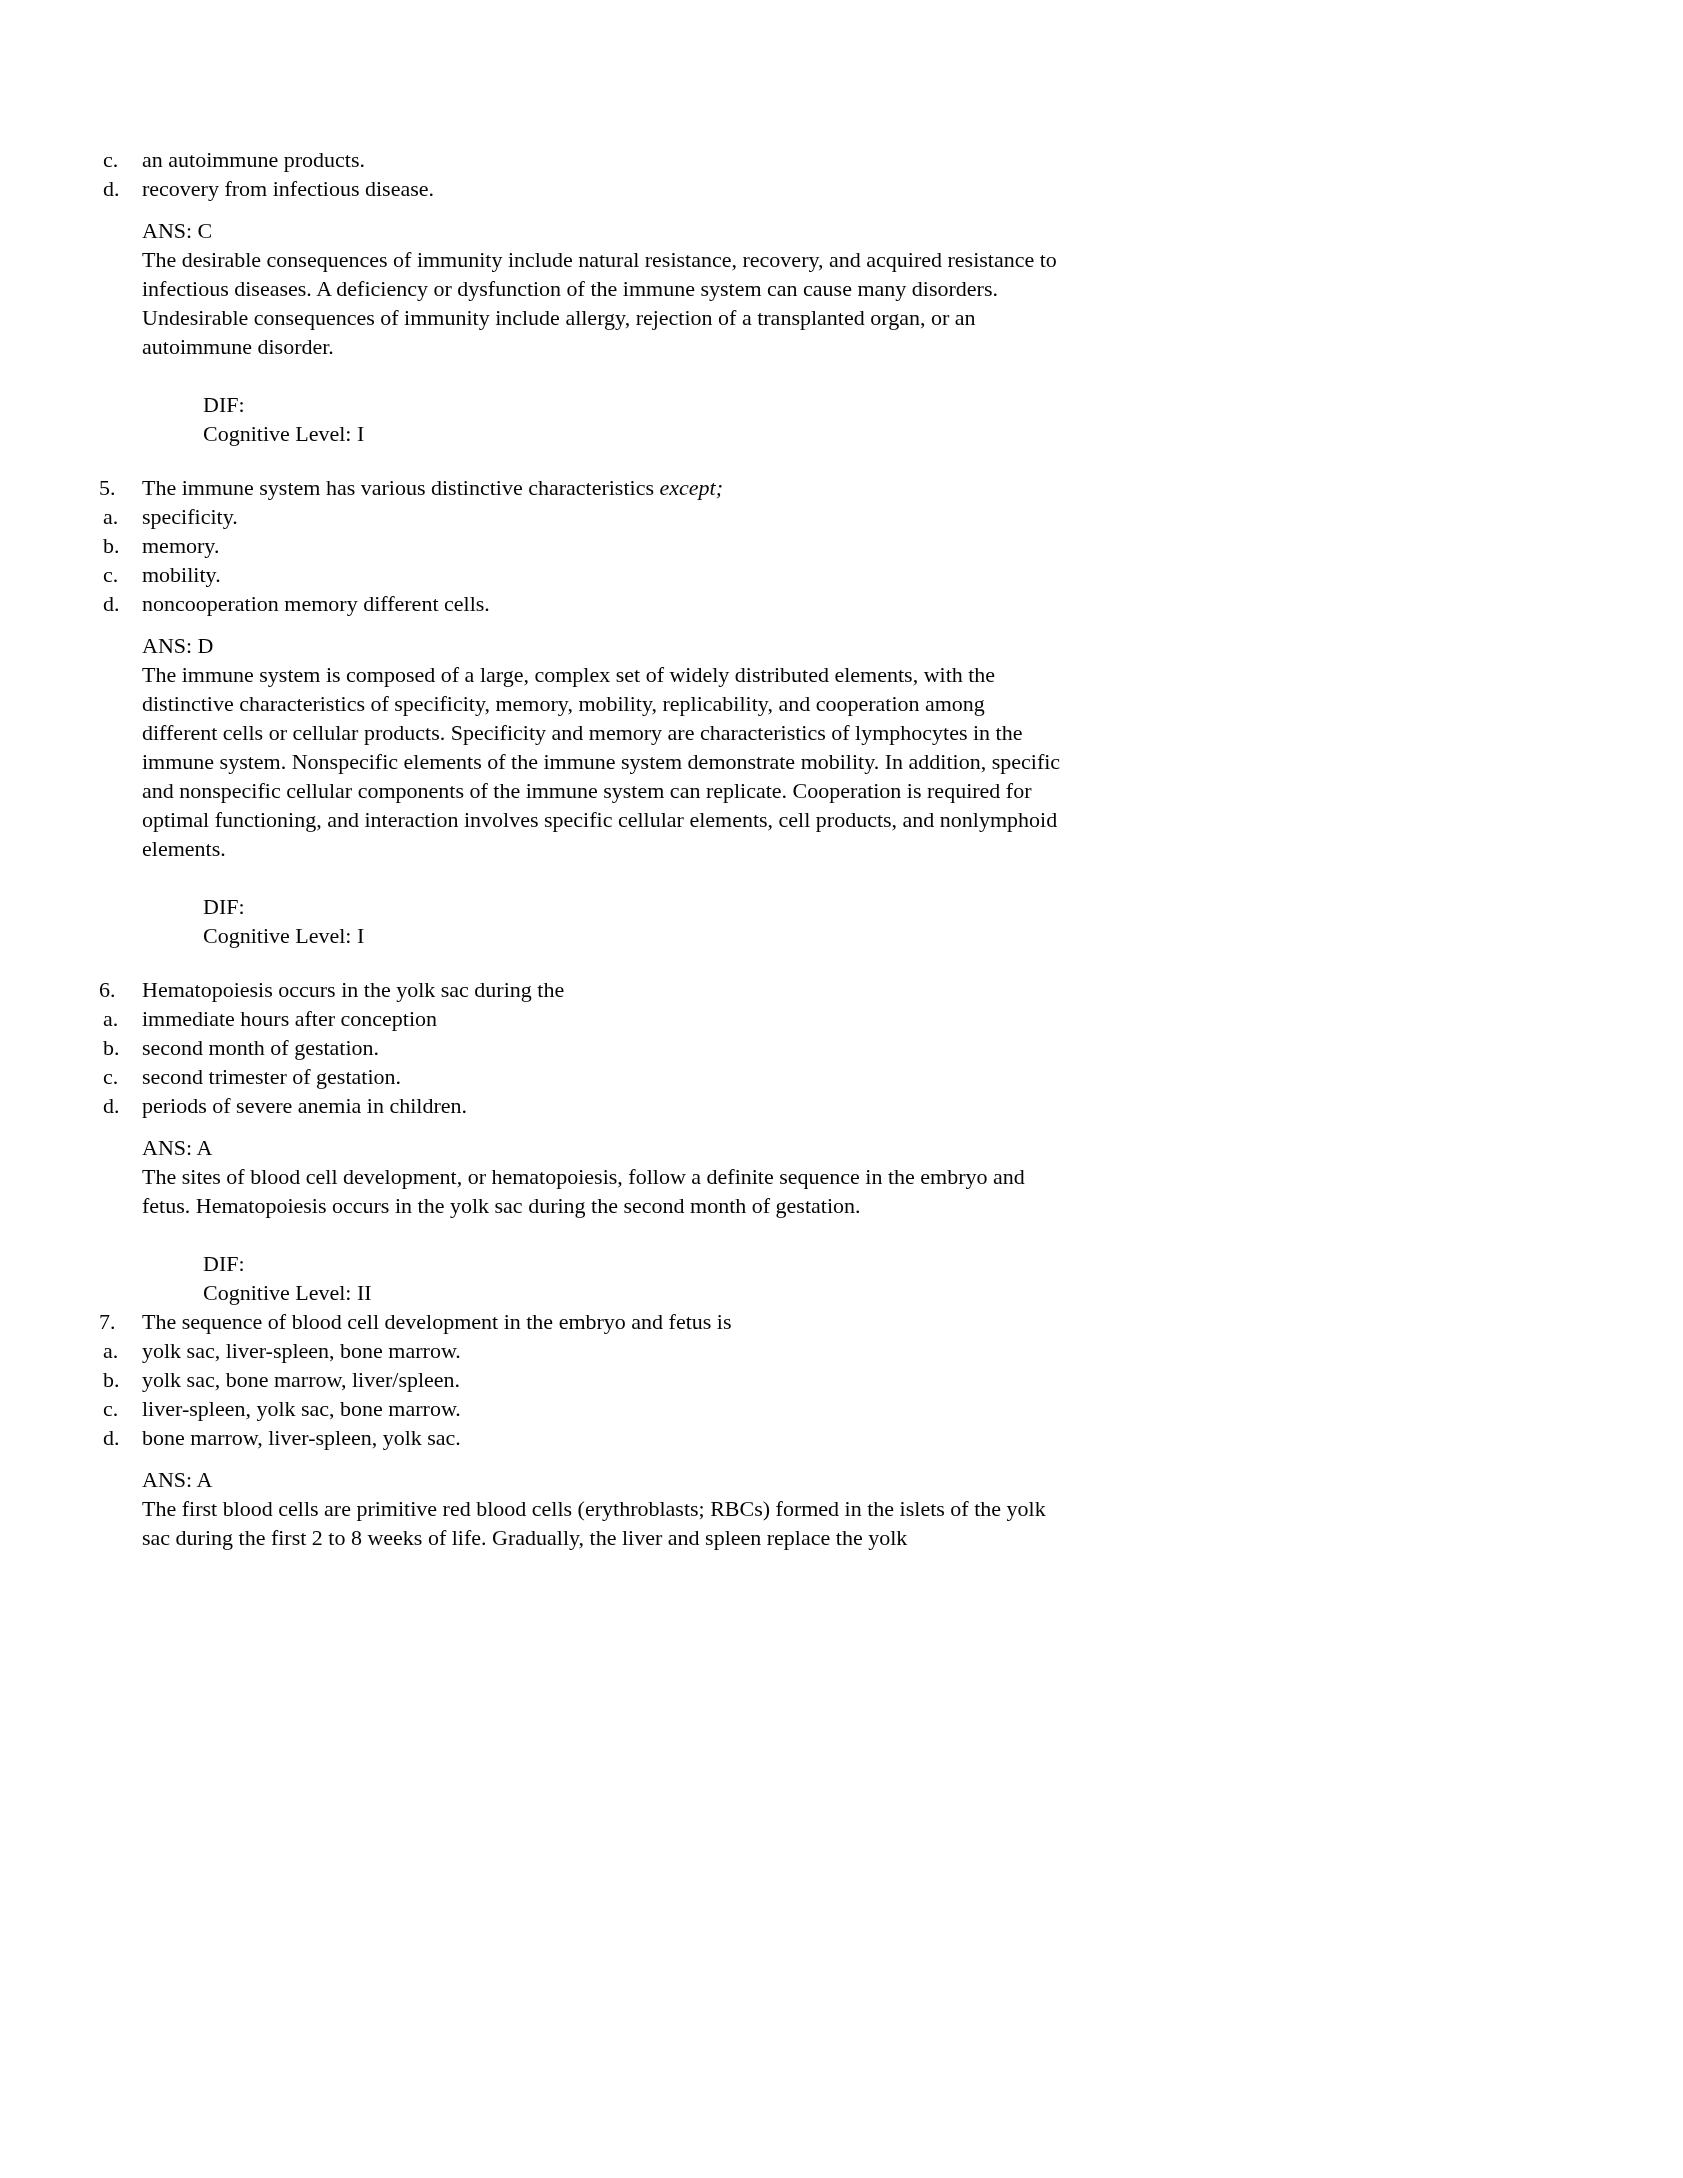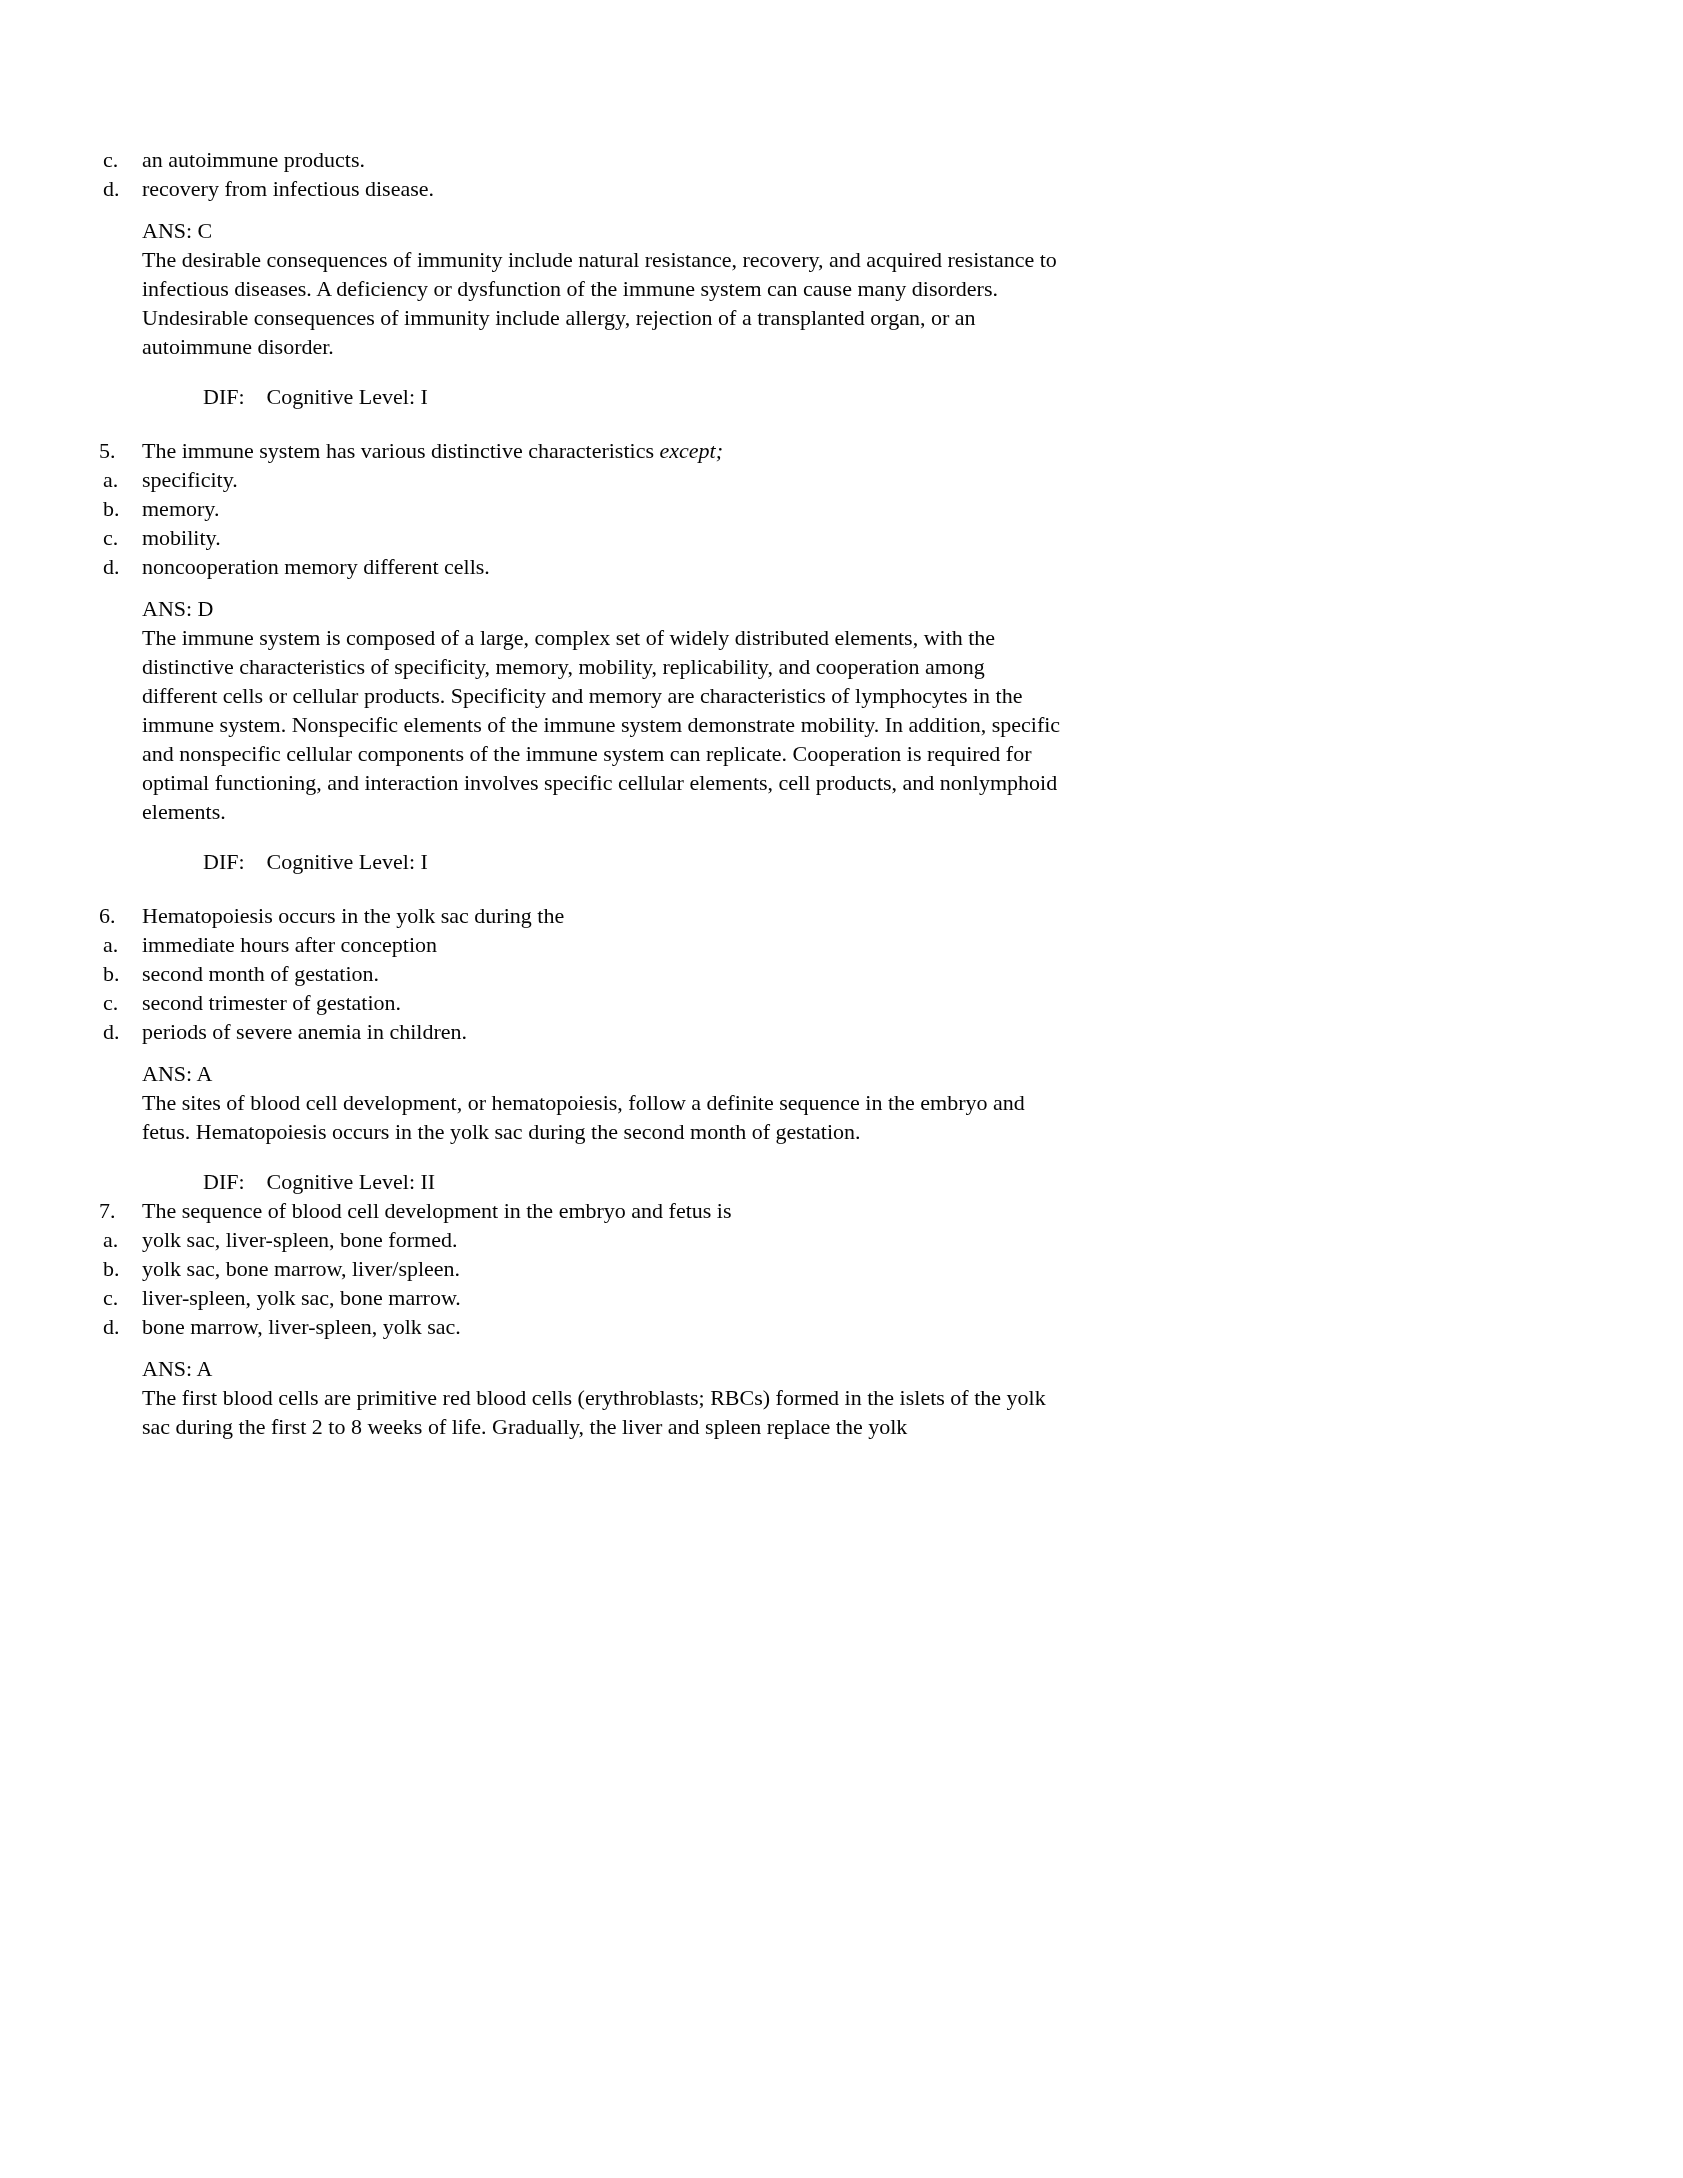--- a/index.html
+++ b/index.html
@@ -35,22 +35,23 @@
     max-width: 926px;
   }
   .answer-block {
     margin-left: 43px;
     max-width: 923px;
     margin-top: 13px;
   }
   .dif-row {
     display: flex;
     margin-left: 104px;
-    margin-top: 21px;
+    margin-top: 29px;
     margin-bottom: 25px;
+    flex-direction: column;
   }
   .dif-row.tight { margin-bottom: 0; }
   .dif-label { margin-right: 22px; }
   .italic { font-style: italic; }
 </style>
 </head>
 <body>
 
 <div class="page">
   <div class="content">
@@ -132,21 +133,21 @@
         <span class="dif-label">DIF:</span>
         <span class="dif-value">Cognitive Level: II</span>
       </div>
       <div class="question-block">
         <div class="row question-row">
           <span class="col-letter num">7.</span>
           <span class="col-text"><span>The sequence of blood cell development in the embryo and fetus is</span></span>
         </div>
         <div class="row option-row">
           <span class="col-letter">a.</span>
-          <span class="col-text">yolk sac, liver-spleen, bone formed.</span>
+          <span class="col-text">yolk sac, liver-spleen, bone marrow.</span>
         </div>
         <div class="row option-row">
           <span class="col-letter">b.</span>
           <span class="col-text">yolk sac, bone marrow, liver/spleen.</span>
         </div>
         <div class="row option-row">
           <span class="col-letter">c.</span>
           <span class="col-text">liver-spleen, yolk sac, bone marrow.</span>
         </div>
         <div class="row option-row">

